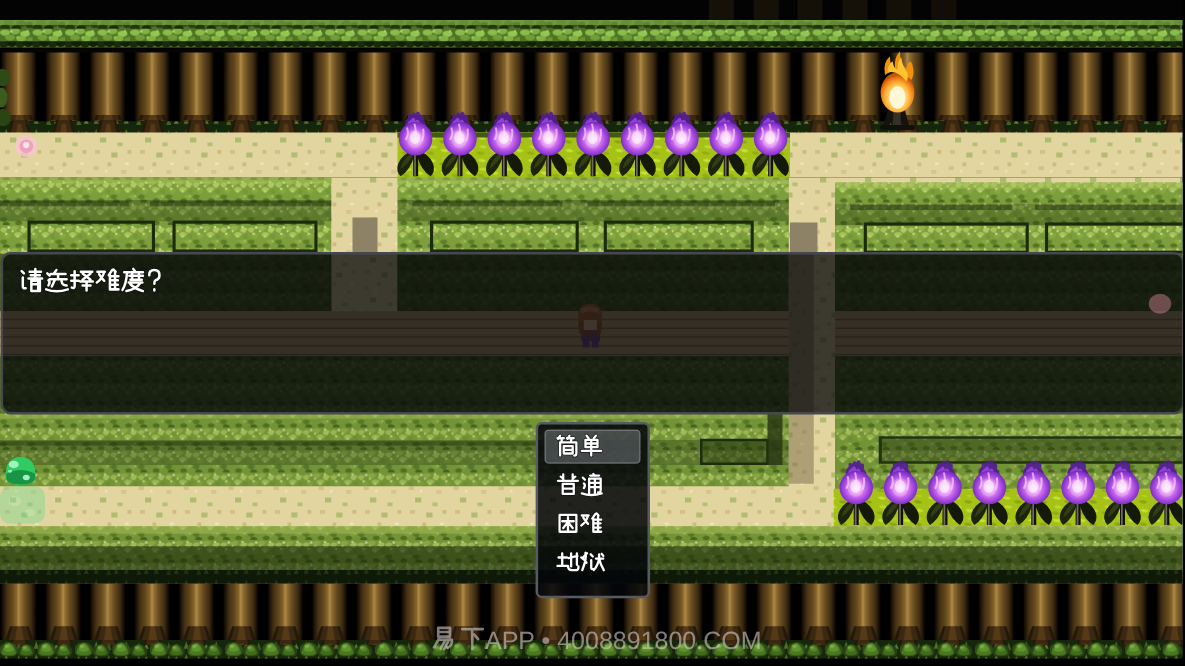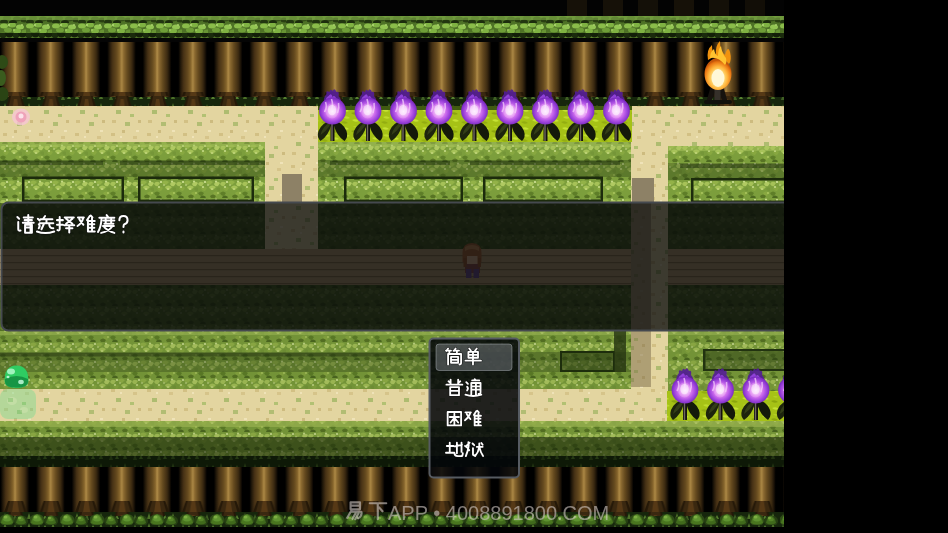--- a/index.html
+++ b/index.html
@@ -1,16 +1,16 @@
 <!DOCTYPE html>
 <html><head>
 <meta charset="utf-8">
 <style>
 html,body{margin:0;padding:0;background:#000;}
-#stage{position:relative;width:784px;height:533px;overflow:hidden;background:#000;font-family:"Liberation Sans",sans-serif;}
+#stage{position:relative;width:946px;height:533px;overflow:hidden;background:#000;font-family:"Liberation Sans",sans-serif;}
 #stage svg{position:absolute;left:0;top:0;}
 </style>
 </head>
 <body>
 <div id="stage">
 <svg width="948" height="533" viewBox="0 0 948 533" xmlns="http://www.w3.org/2000/svg">
 <defs>
 <pattern id="tanP" width="36" height="32" patternUnits="userSpaceOnUse">
  <rect width="36" height="32" fill="#e3d5a0"></rect>
  <rect x="3" y="5" width="4" height="3" fill="#d2c084"></rect>

